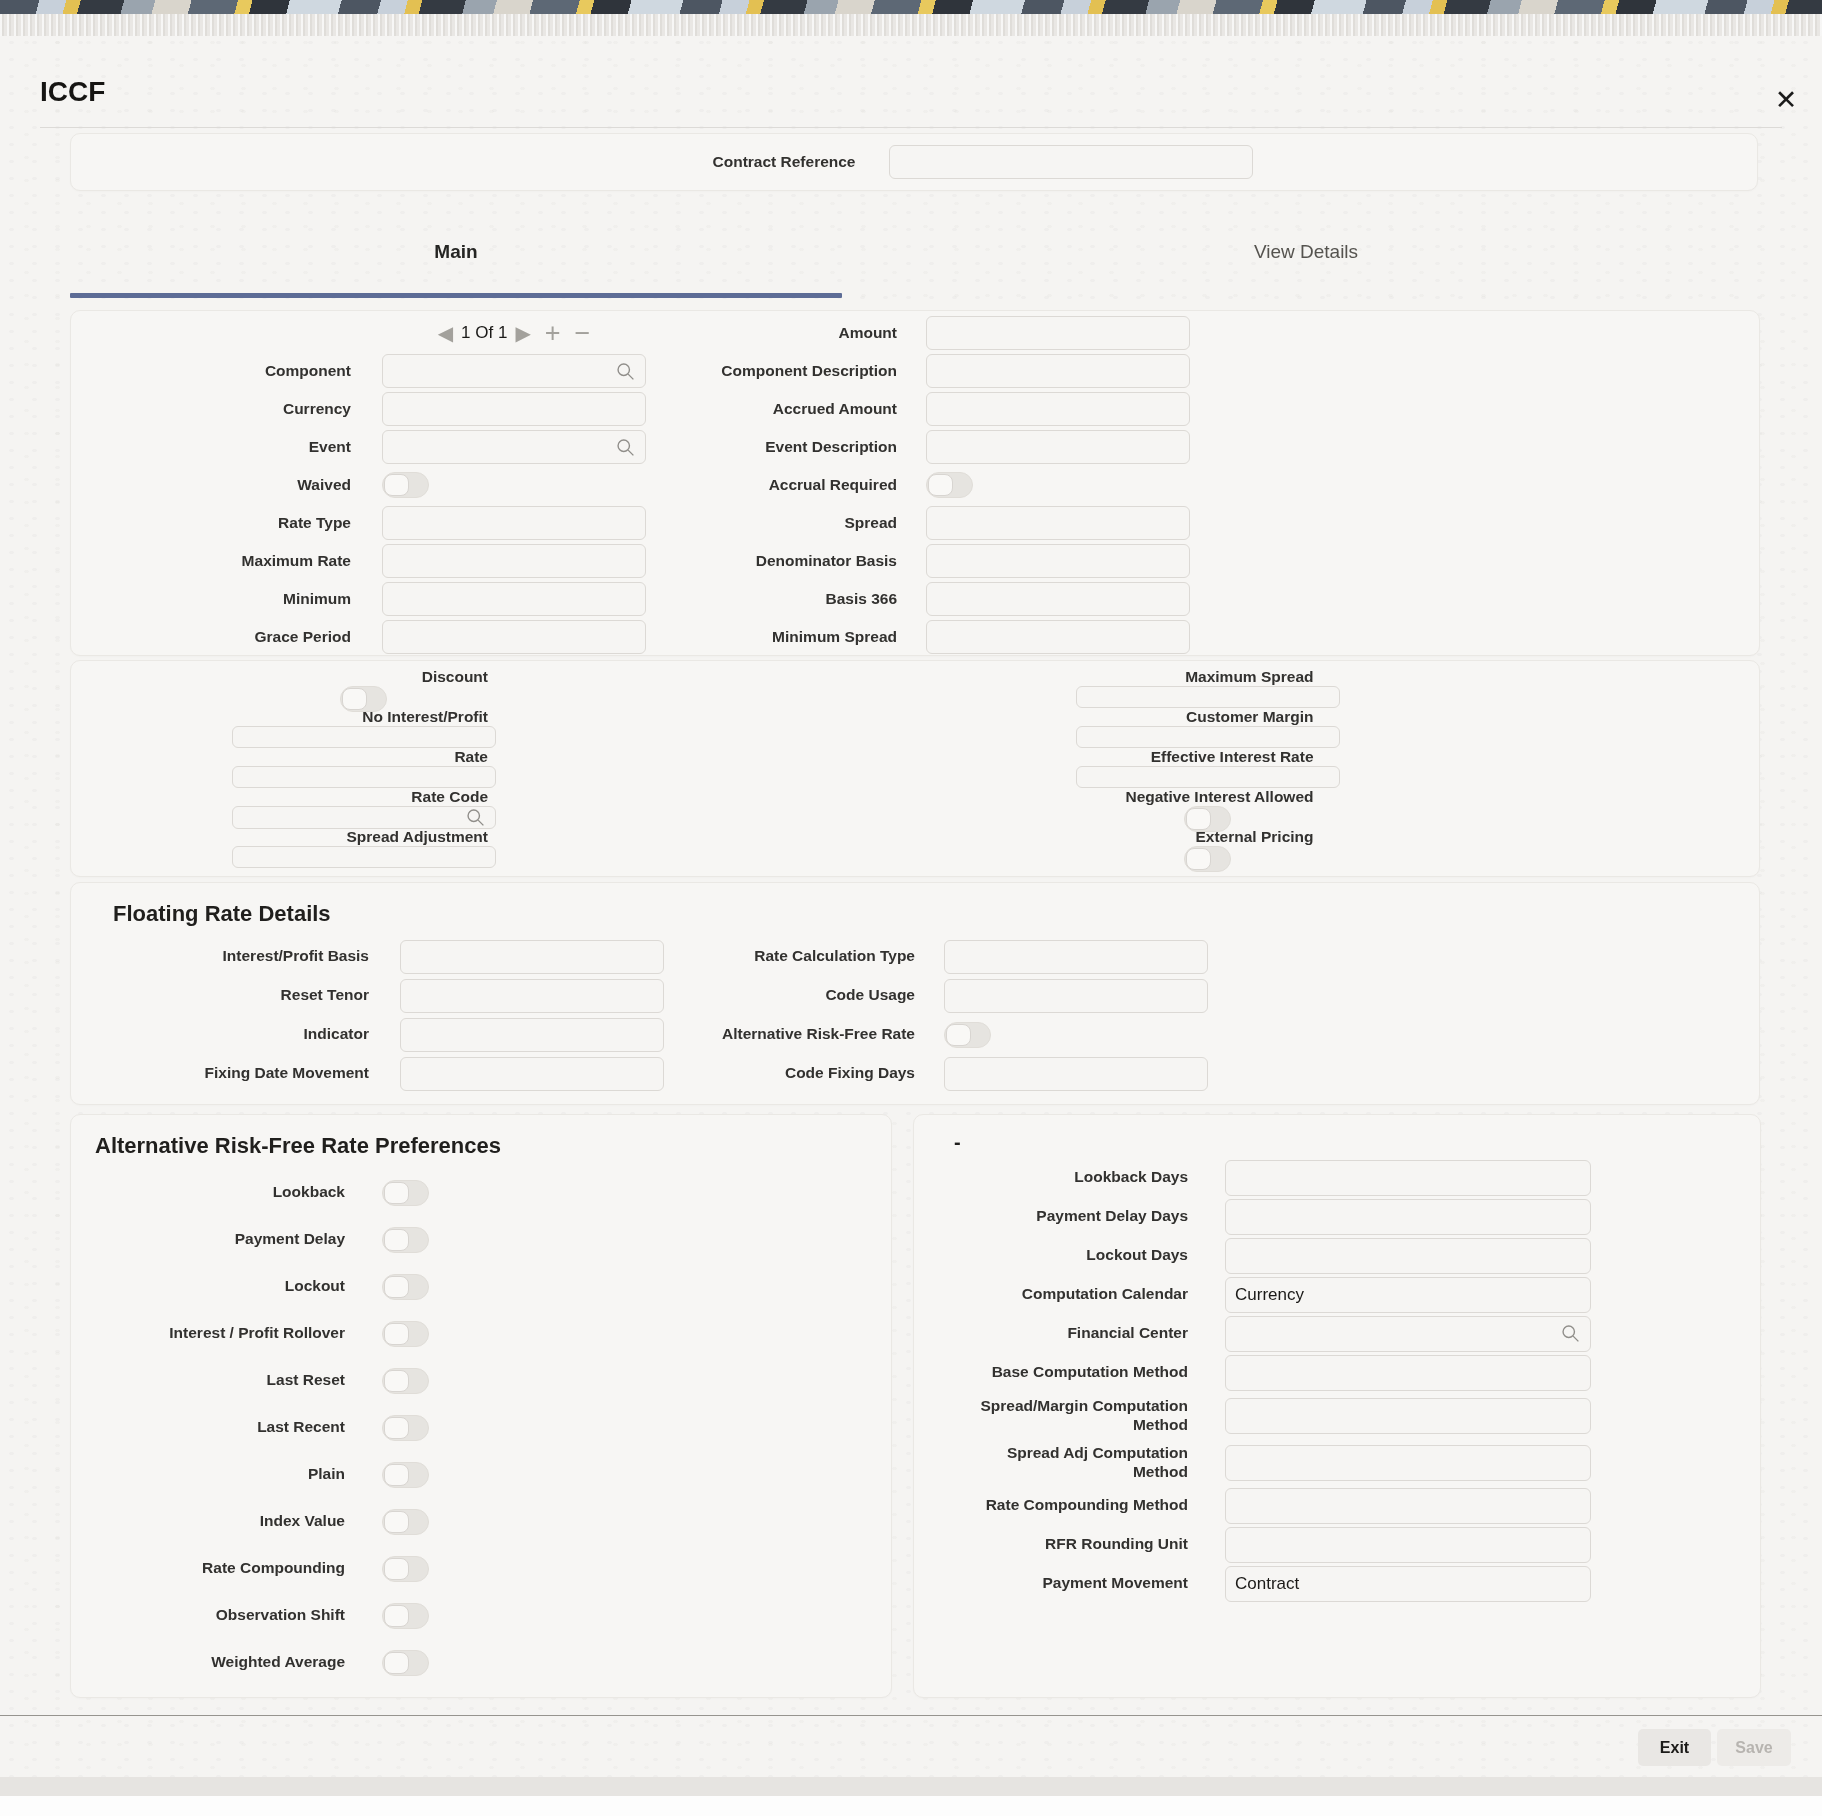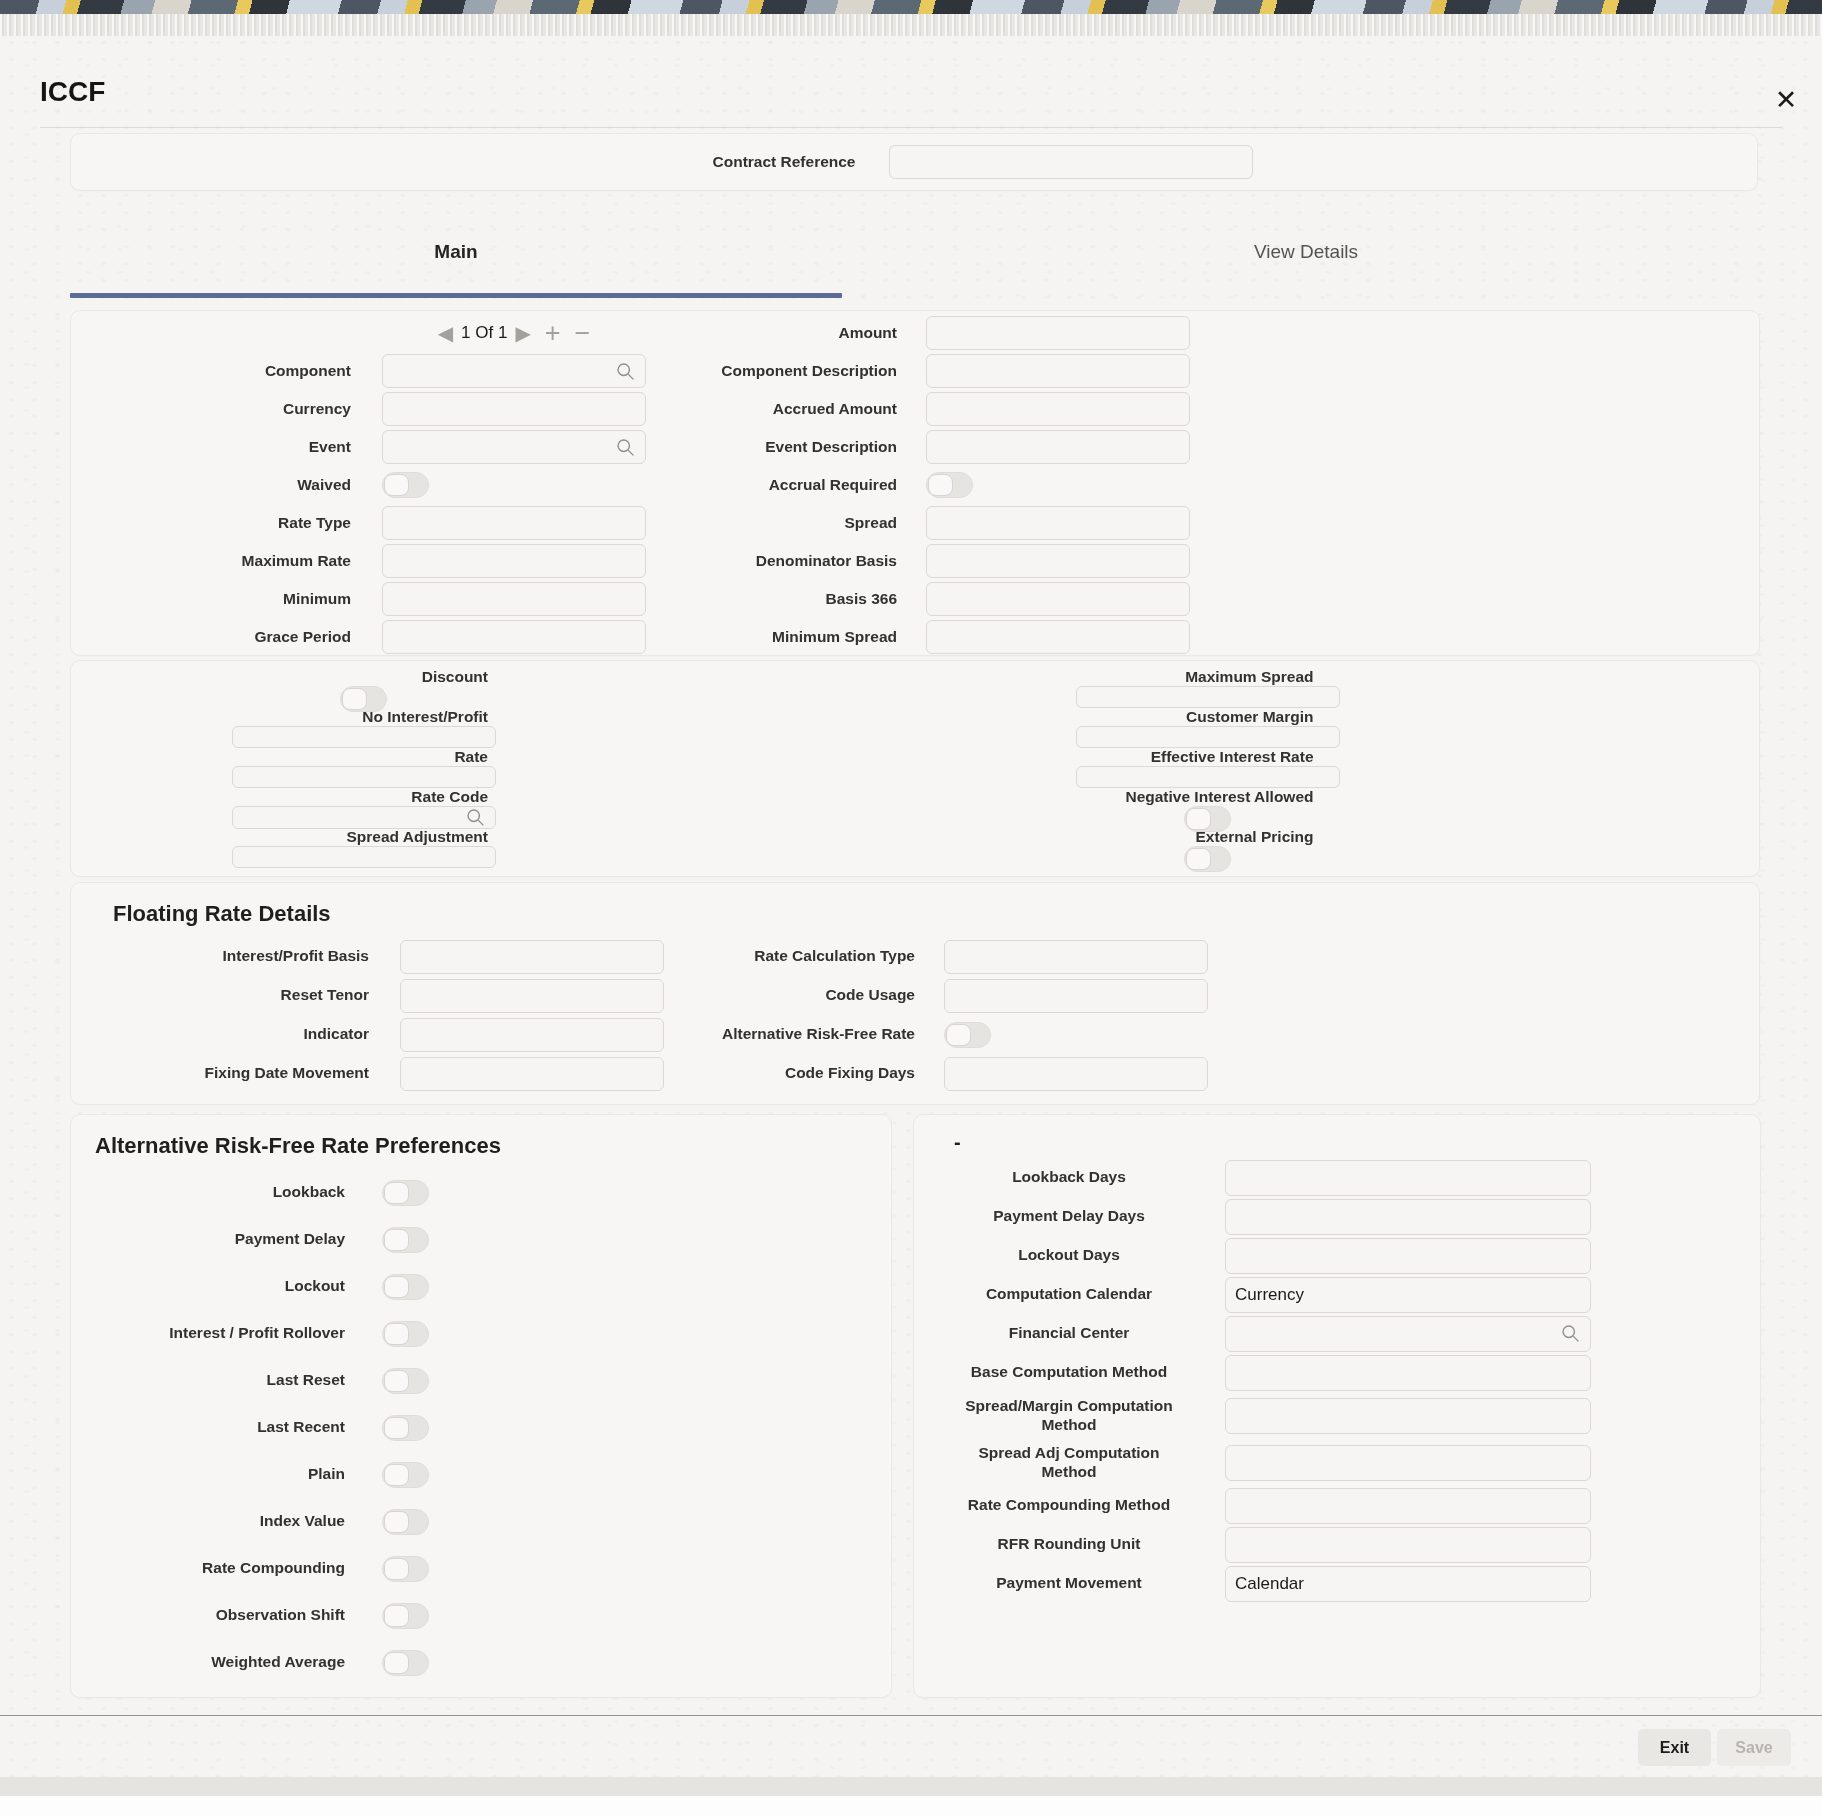--- a/index.html
+++ b/index.html
@@ -59,21 +59,21 @@
   #panel-c .row{height:39px;}
   .sec-title{font-size:22px;font-weight:700;color:#201f1d;margin:18px 0 10px 24px;}
   
   #panel-d{left:70px;top:1114px;width:822px;height:584px;}
   #panel-d .row{height:47px;}
   #panel-d .lbl{width:274px;margin-right:37px;}
   
   #panel-e{left:913px;top:1114px;width:848px;height:584px;padding-left:36px;}
   #panel-e .row{min-height:39px;}
   #panel-e .row.tall{min-height:47px;}
-  #panel-e .lbl{width:238px;margin-right:37px;text-align:center;}
+  #panel-e .lbl{width:238px;margin-right:37px;}
   #panel-e .inp{width:366px;height:36px;}
   #panel-e .sec-title{font-size:20px;margin:16px 0 4px 4px;}
   
   .divider2{position:absolute;left:0;top:1715px;width:1822px;height:1px;background:#96948f;}
   .btn{position:absolute;top:1729px;height:37px;border-radius:5px;display:flex;align-items:center;justify-content:center;font-size:16px;font-weight:600;cursor:pointer;box-sizing:border-box;}
   #btn-exit{left:1638px;width:73px;background:#e9e7e4;color:#1c1b19;}
   #btn-save{left:1717px;width:74px;background:#edebe8;color:#b7b4b0;}
   .strip{position:absolute;left:0;top:1777px;width:1822px;height:19px;background:#e6e4e1;}
   .strip-white{position:absolute;left:0;top:1796px;width:1822px;height:20px;background:#fdfdfd;}
 </style>
@@ -492,21 +492,21 @@
     </div>
     <div class="row">
       <span class="lbl">RFR Rounding Unit</span>
       <div class="inp">
           <span class="val"></span>
         </div>
     </div>
     <div class="row">
       <span class="lbl">Payment Movement</span>
       <div class="inp">
-          <span class="val">Calendar</span>
+          <span class="val">Contract</span>
         </div>
     </div>
   </div>
 
   <div class="divider2"></div>
   <div class="btn" id="btn-exit">Exit</div>
   <div class="btn" id="btn-save">Save</div>
   <div class="strip"></div>
   <div class="strip-white"></div>
 

